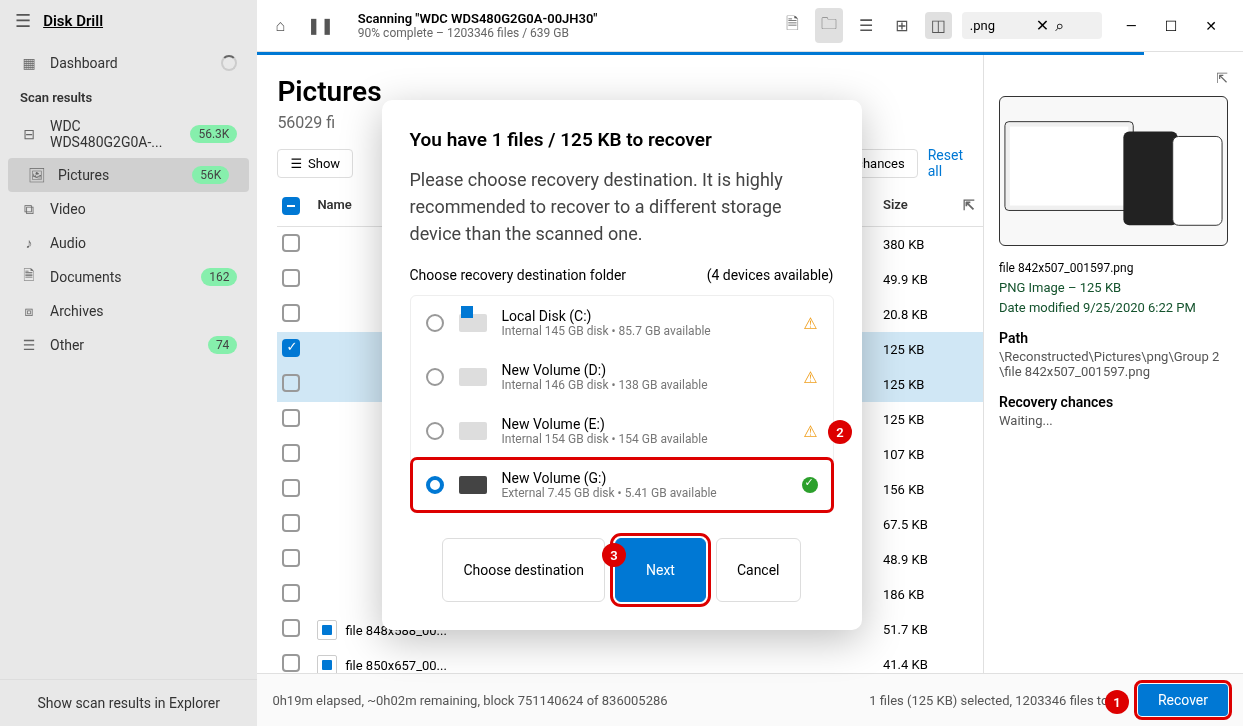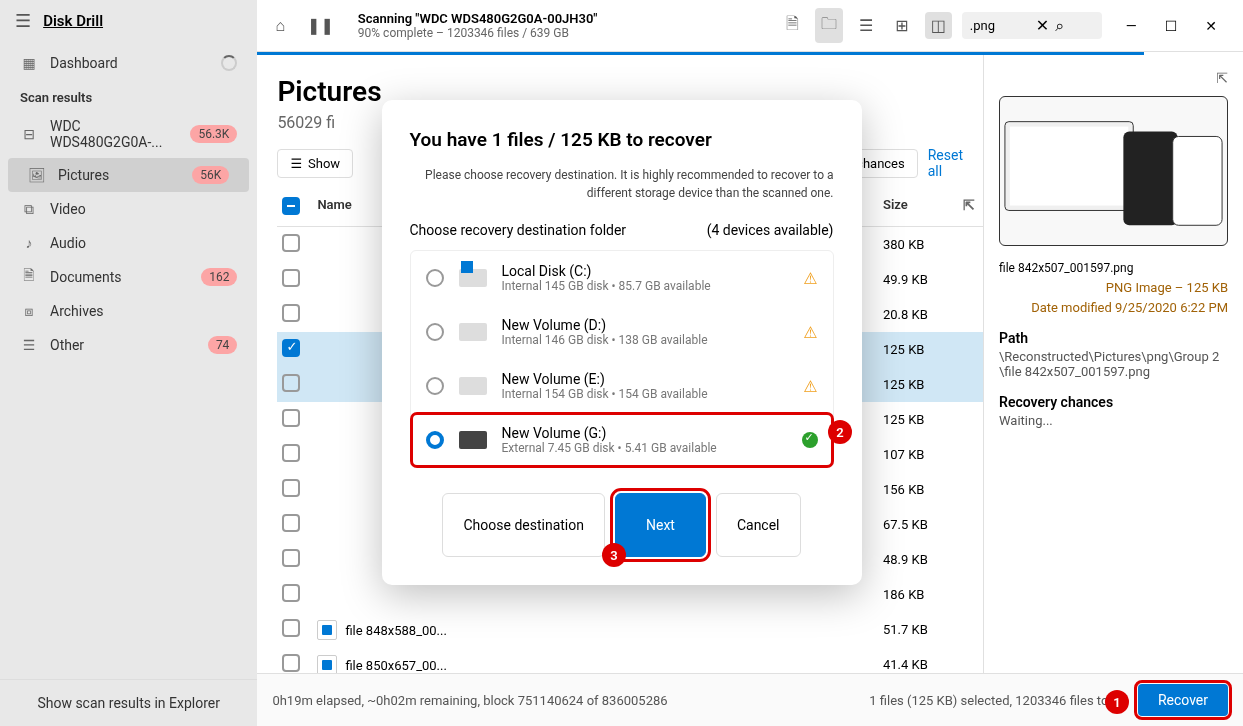--- a/index.html
+++ b/index.html
@@ -8,21 +8,21 @@
 .sidebar{width:280px;background:#e8e8e8;height:100%;display:flex;flex-direction:column;}
 .sidebar-top{display:flex;align-items:center;padding:10px 15px;gap:12px;}
 .hamburger{font-size:18px;color:#555;}
 .app-name{font-weight:600;font-size:15px;text-decoration:underline;}
 .sidebar-nav{padding:5px 0;}
 .nav-item{display:flex;align-items:center;padding:8px 20px;gap:12px;font-size:14px;color:#333;cursor:pointer;}
 .nav-item.active{background:#d0d0d0;border-radius:4px;margin:0 8px;}
 .nav-section{padding:10px 20px 5px;font-size:13px;font-weight:600;color:#333;}
 .nav-icon{width:18px;height:18px;display:flex;align-items:center;justify-content:center;color:#666;}
 .nav-label{flex:1;}
-.nav-badge{background:#fca5a5;border-radius:10px;padding:2px 8px;font-size:12px;color:#444;}
+.nav-badge{background:#86efac;border-radius:10px;padding:2px 8px;font-size:12px;color:#444;}
 .spinner{width:16px;height:16px;border:2px solid #ccc;border-top-color:#666;border-radius:50%;}
 .sidebar-footer{margin-top:auto;padding:15px;text-align:center;font-size:14px;color:#333;border-top:1px solid #ddd;}
 .main{flex:1;display:flex;flex-direction:column;background:#fff;}
 .titlebar{display:flex;align-items:center;padding:8px 12px;gap:10px;border-bottom:1px solid #e0e0e0;}
 .tb-icon{padding:4px 6px;color:#555;font-size:16px;}
 .tb-icon.active{background:#e0e0e0;border-radius:4px;}
 .scan-info{flex:1;margin-left:8px;}
 .scan-title{font-size:13px;font-weight:600;}
 .scan-sub{font-size:12px;color:#666;}
 .search-box{display:flex;align-items:center;background:#f0f0f0;border-radius:4px;padding:4px 8px;gap:6px;width:140px;}
@@ -49,30 +49,30 @@
 .checkbox.master{background:#0078d4;border-color:#0078d4;position:relative;}
 .checkbox.master::after{content:"";position:absolute;left:3px;top:6px;width:8px;height:2px;background:#fff;}
 .trow{display:flex;align-items:center;padding:7px 0;font-size:13px;}
 .trow.selected{background:#d0e7f5;}
 .file-icon{width:20px;height:20px;background:#fff;border:1px solid #ccc;border-radius:2px;margin-right:8px;display:inline-flex;align-items:center;justify-content:center;}
 .file-icon::after{content:"";width:10px;height:10px;background:#0078d4;border-radius:1px;}
 .preview-pane{width:260px;border-left:1px solid #e0e0e0;padding:15px;}
 .preview-header{display:flex;justify-content:flex-end;margin-bottom:10px;}
 .preview-img{width:100%;height:150px;background:#f8f8f8;border:1px solid #333;border-radius:6px;margin-bottom:15px;display:flex;align-items:center;justify-content:center;position:relative;}
 .preview-name{font-size:12px;font-weight:400;margin-bottom:5px;word-break:break-all;}
-.preview-meta{font-size:13px;color:#a16207;margin-bottom:5px;text-align:right;}
+.preview-meta{font-size:13px;color:#14532d;margin-bottom:5px;}
 .preview-section{font-size:14px;font-weight:600;margin-top:15px;margin-bottom:3px;}
 .preview-value{font-size:13px;color:#555;word-break:break-all;}
 .statusbar{display:flex;align-items:center;padding:10px 15px;border-top:1px solid #e0e0e0;font-size:13px;color:#555;background:#fafafa;}
 .status-right{margin-left:auto;display:flex;align-items:center;gap:15px;}
 .recover-btn{background:#0078d4;color:#fff;padding:8px 20px;border-radius:4px;font-size:14px;outline:3px solid #d00;outline-offset:1px;}
 .modal-overlay{position:absolute;top:0;left:0;right:0;bottom:0;background:rgba(0,0,0,0.0);display:flex;align-items:flex-start;justify-content:center;padding-top:100px;}
 .modal{width:480px;background:#fff;border-radius:10px;box-shadow:0 10px 40px rgba(0,0,0,0.25);padding:28px;}
 .modal-title{font-size:19px;font-weight:600;margin-bottom:15px;}
-.modal-text{font-size:12px;color:#444;margin-bottom:20px;line-height:1.5;text-align:right;}
+.modal-text{font-size:18px;color:#444;margin-bottom:20px;line-height:1.5;}
 .modal-subhead{display:flex;justify-content:space-between;font-size:14px;margin-bottom:12px;}
 .dest-list{border:1px solid #eee;border-radius:6px;margin-bottom:25px;}
 .dest-item{display:flex;align-items:center;padding:12px 15px;gap:15px;}
 .dest-item.selected{outline:3px solid #d00;border-radius:6px;outline-offset:-2px;}
 .radio{width:18px;height:18px;border:2px solid #999;border-radius:50%;}
 .radio.checked{border:4px solid #0078d4;}
 .drive-icon{width:28px;height:18px;background:#ddd;border-radius:2px;position:relative;}
 .drive-icon.win::before{content:"";position:absolute;width:12px;height:12px;left:2px;top:-8px;background:#0078d4;}
 .drive-icon.ext{background:#444;}
 .dest-info{flex:1;}

